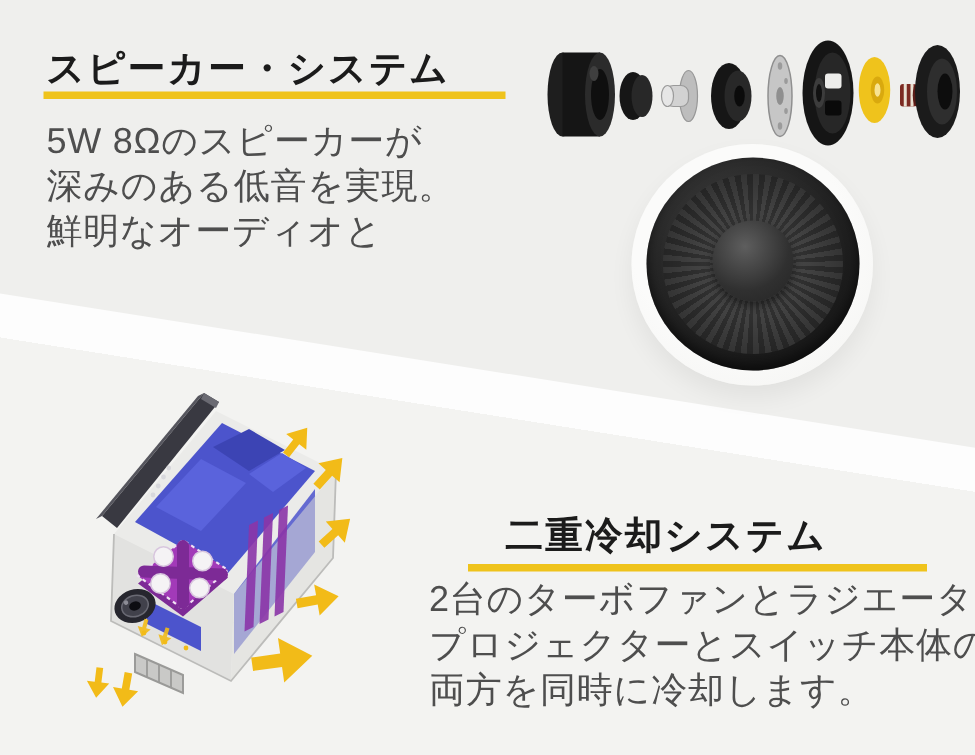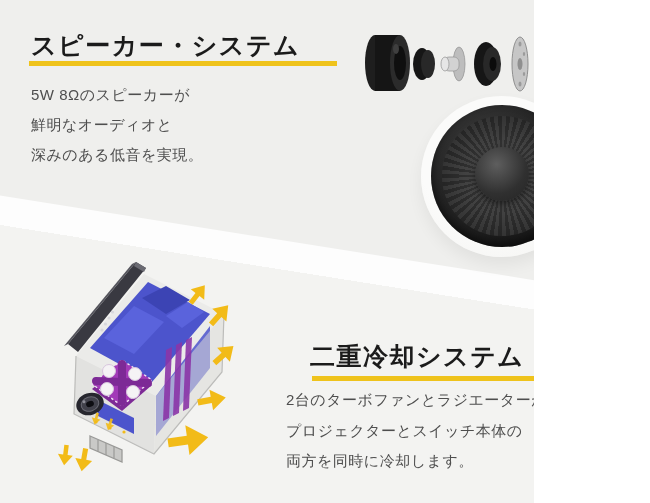--- a/index.html
+++ b/index.html
@@ -3,21 +3,21 @@
 <meta charset="utf-8">
 <style>
   * { margin: 0; padding: 0; box-sizing: border-box; }
   html, body { width: 650px; height: 503px; }
   body {
     font-family: "Liberation Sans", "DejaVu Sans", sans-serif;
     overflow: hidden;
   }
   #stage {
     position: relative;
-    width: 534px; height: 503px;
+    width: 650px; height: 503px;
     background: var(--bg-upper, #efefed);
     overflow: hidden;
     padding-left: 40px;
   }
   
   .diagonal-band {
     position: absolute;
     left: -10px; top: 194px;
     width: 730px; height: 520px;
     transform: rotate(9deg);
@@ -33,32 +33,32 @@
     white-space: nowrap;
   }
   .heading-underline {
     position: absolute;
     height: 5px;
     background: var(--accent-yellow, #efc31c);
   }
   .body-text {
     position: absolute;
     color: var(--body-color, #4e4e4e);
-    font-size: 15px;
+    font-size: 24px;
     line-height: 30px;
     letter-spacing: 0.5px;
     white-space: nowrap;
   }
   .body-text span { display: block; }
 
   #speaker-heading { left: 31px; top: 29px; }
   #speaker-underline { left: 29px; top: 61px; width: 308px; }
   #speaker-body { left: 31px; top: 80px; }
 
-  #cooling-heading { left: 310px; top: 340px; }
+  #cooling-heading { left: 337px; top: 340px; }
   #cooling-underline { left: 312px; top: 376px; width: 306px; }
   #cooling-body { left: 286px; top: 385px; line-height: 30.5px; }
 
   
   #exploded { position: absolute; left: 362px; top: 22px; width: 280px; height: 84px; }
 
   
   #driver { position: absolute; left: 420px; top: 94px; width: 164px; height: 164px; }
   #driver .plate {
     position: absolute; left: 1px; top: 2px; width: 161px; height: 161px;
@@ -95,22 +95,22 @@
 <body>
 
 <div id="stage">
 
   <div class="diagonal-band"></div>
 
   <div class="heading" id="speaker-heading">スピーカー・システム</div>
   <div class="heading-underline" id="speaker-underline"></div>
   <div class="body-text" id="speaker-body">
     <span>5W 8Ωのスピーカーが</span>
+    <span>深みのある低音を実現。</span>
     <span>鮮明なオーディオと</span>
-    <span>深みのある低音を実現。</span>
   </div>
 
   <svg id="exploded" viewBox="0 0 280 84">
     <g>
       <ellipse cx="13" cy="41" rx="10" ry="28" fill="#1e1e1e"></ellipse>
       <rect x="13" y="13" width="25" height="56" fill="#151515"></rect>
       <ellipse cx="38" cy="41" rx="10" ry="28" fill="#2b2b2b"></ellipse>
       <ellipse cx="38" cy="41" rx="6" ry="17" fill="#0f0f0f"></ellipse>
       <ellipse cx="34" cy="27" rx="3" ry="5" fill="#3f3f3f"></ellipse>
     </g>

